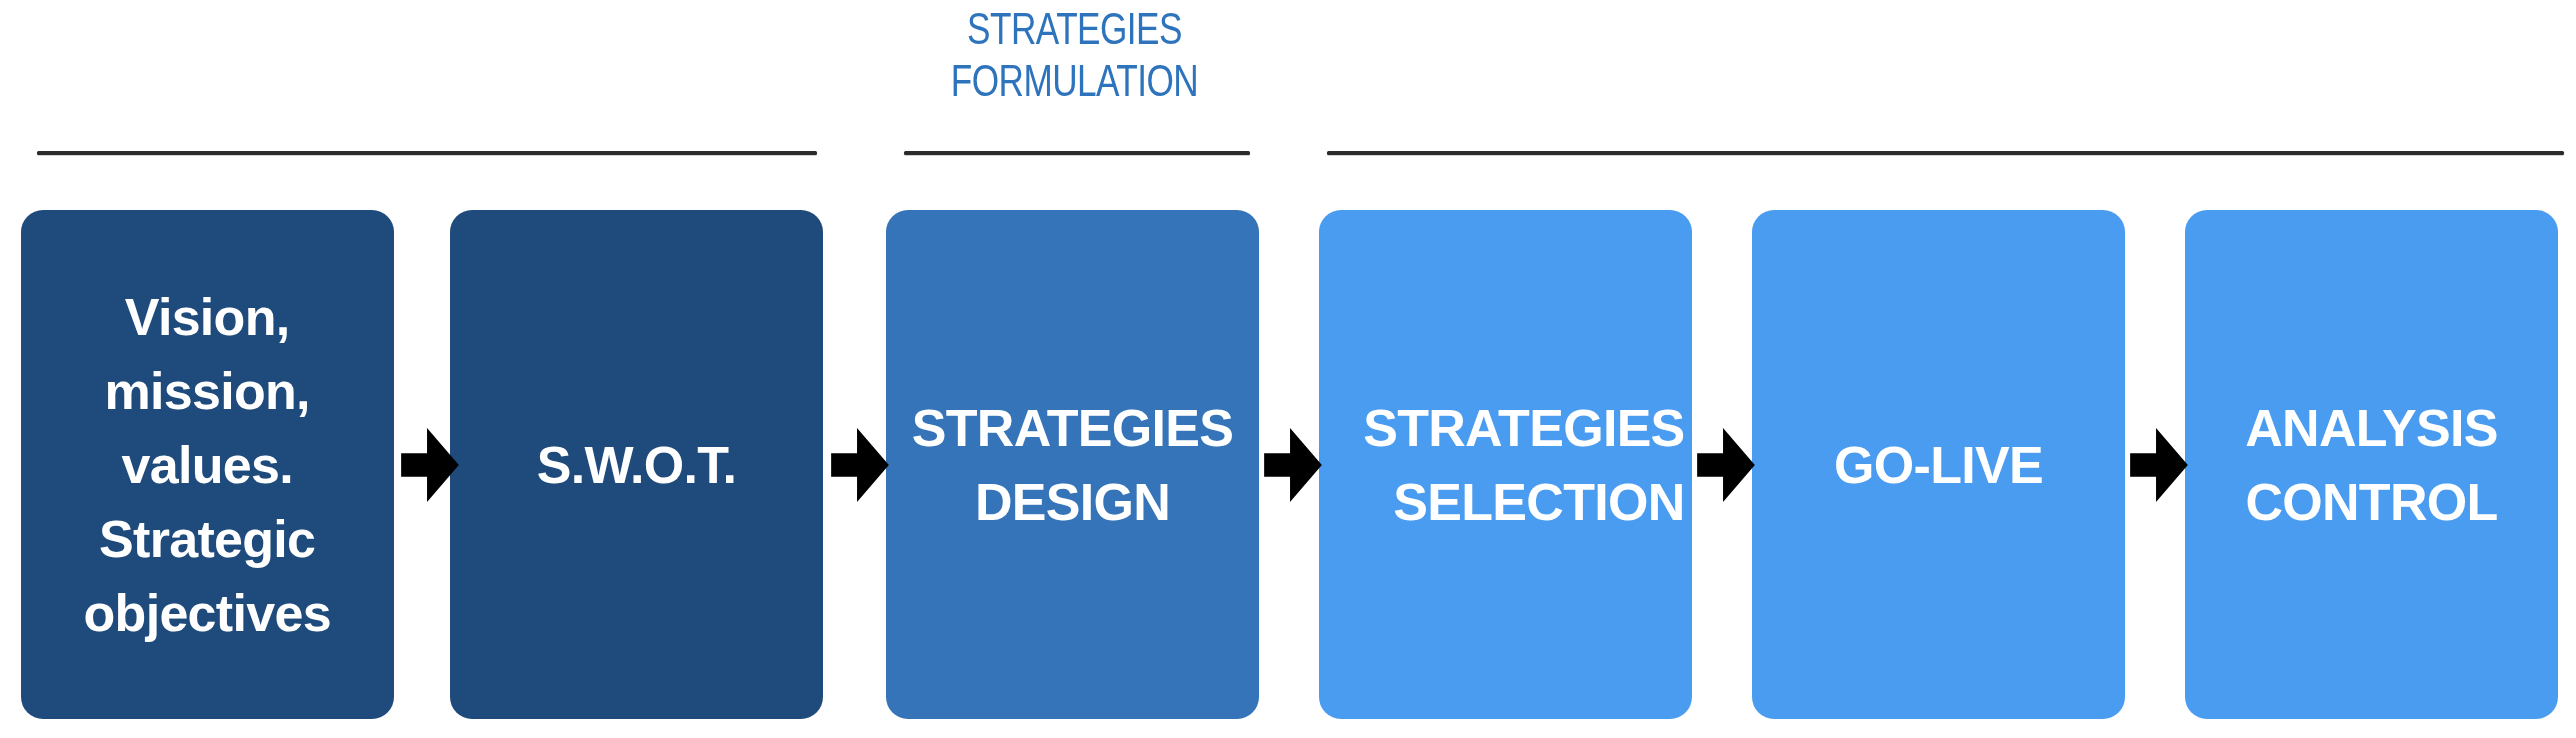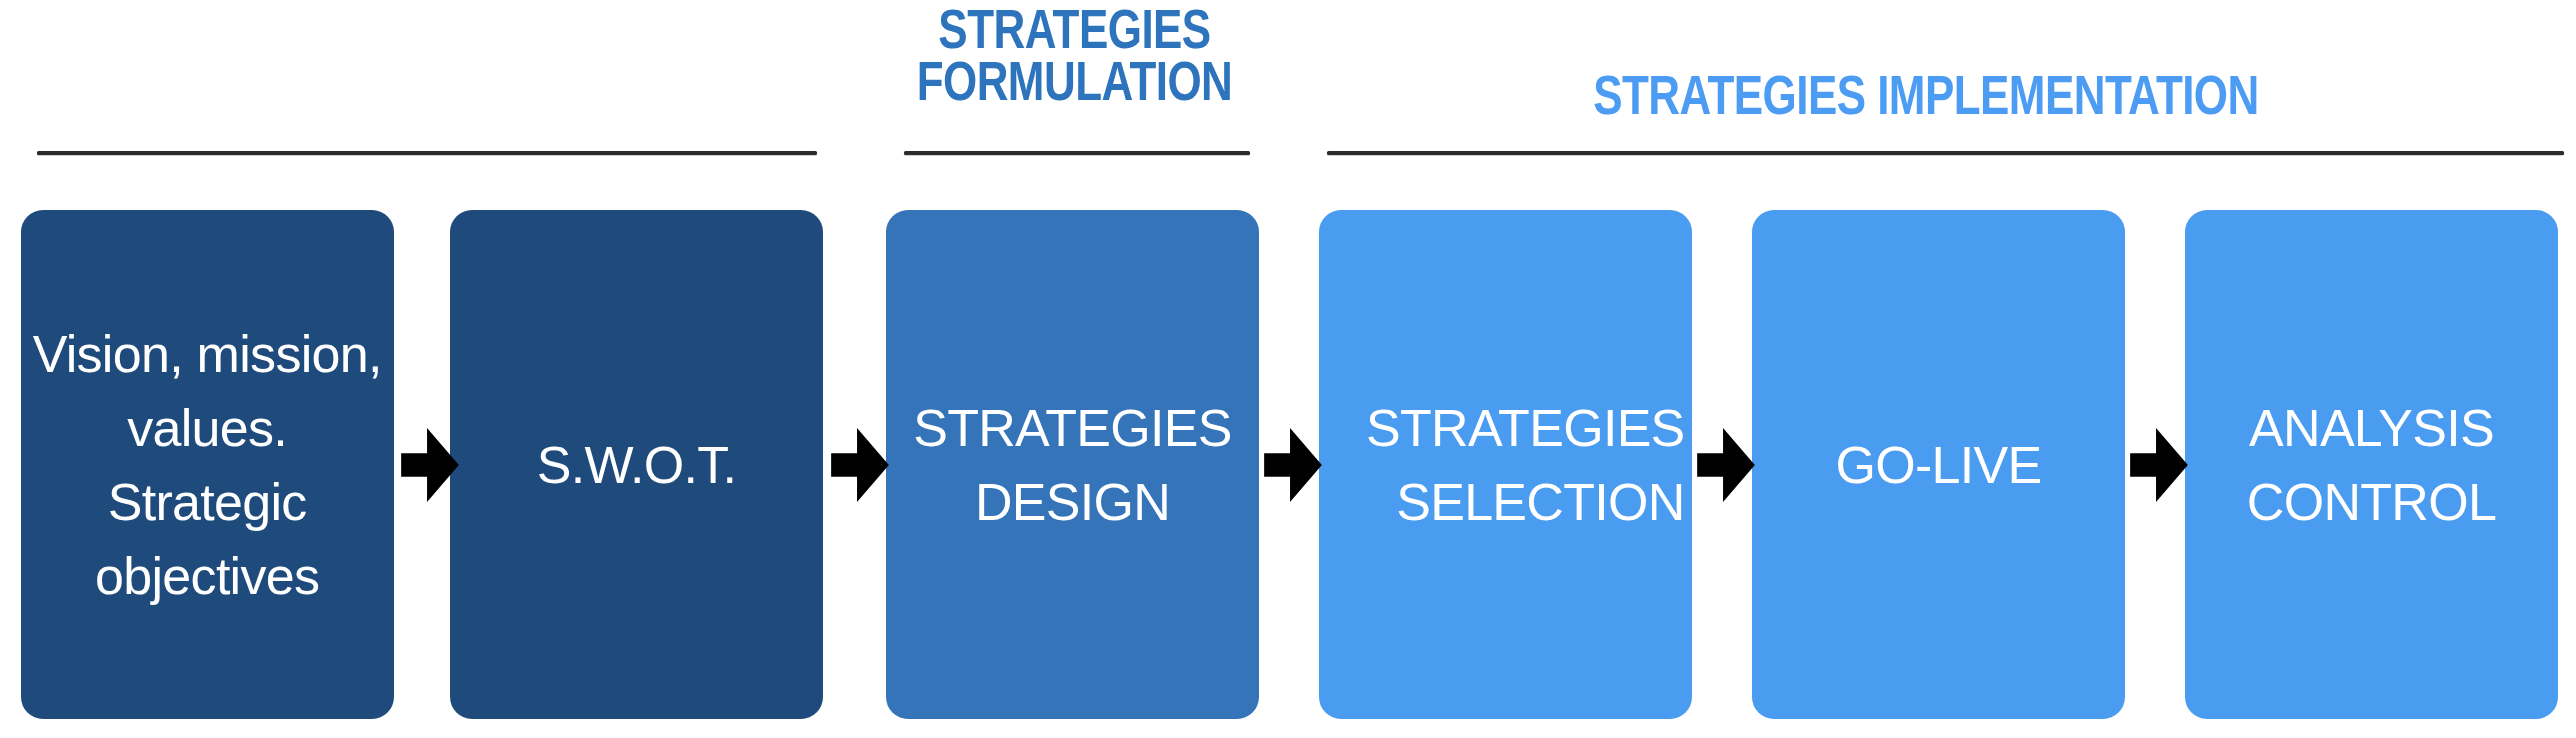--- a/index.html
+++ b/index.html
@@ -13,22 +13,22 @@
     width: 2576px;
     height: 738px;
     background: #ffffff;
     overflow: hidden;
   }
 
   
   .sec-title {
     position: absolute;
     text-align: center;
-    font-weight: 700;
-    font-size: 55px;
+    font-weight: 400;
+    font-size: 44px;
     letter-spacing: -0.7px;
     line-height: 52px;
     white-space: nowrap;
   }
   .sec-title .squeeze {
     display: inline-block;
     transform: scaleX(0.8);
     transform-origin: 50% 50%;
   }
   .t1 { left: 0px;    width: 848px; top: 69px; }
@@ -57,21 +57,21 @@
     border-radius: 22px;
     display: flex;
     align-items: center;
     justify-content: center;
     text-align: center;
   }
   .step-label {
     display: block;
     padding: 0 7.4px;
     font-size: 52px;
-    font-weight: 400;
+    font-weight: 700;
     letter-spacing: -0.7px;
     line-height: 74px;
   }
   .b1 { left: 20.7px;   }
   .b2 { left: 450px;  }
   .b3 { left: 886px; }
   .b4 { left: 1319px; text-align: right; }
   .b5 { left: 1752px; }
   .b6 { left: 2185px; }
 
@@ -89,23 +89,20 @@
   .a4 { left: 1697px; }
   .a5 { left: 2130px; }
 </style>
 </head>
 <body>
 
 <div class="stage">
 
   <div class="sec-title t2">
     <span class="squeeze" style="color: rgb(46, 116, 189);">STRATEGIES FORMULATION</span>
-  </div>
-  <div class="sec-title t3">
-    <span class="squeeze" style="color: rgb(77, 156, 244);">STRATEGIES IMPLEMENTATION</span>
   </div>
 
   <div class="sec-rule r1" style="background-color: rgb(43, 43, 43);"></div>
   <div class="sec-rule r2" style="background-color: rgb(43, 43, 43);"></div>
   <div class="sec-rule r3" style="background-color: rgb(43, 43, 43);"></div>
 
   <div class="step b1" style="background-color: rgb(31, 75, 124); color: rgb(255, 255, 255);">
     <span class="step-label">Vision, mission, values. Strategic objectives</span>
   </div>
   <div class="step b2" style="background-color: rgb(31, 75, 124); color: rgb(255, 255, 255);">

